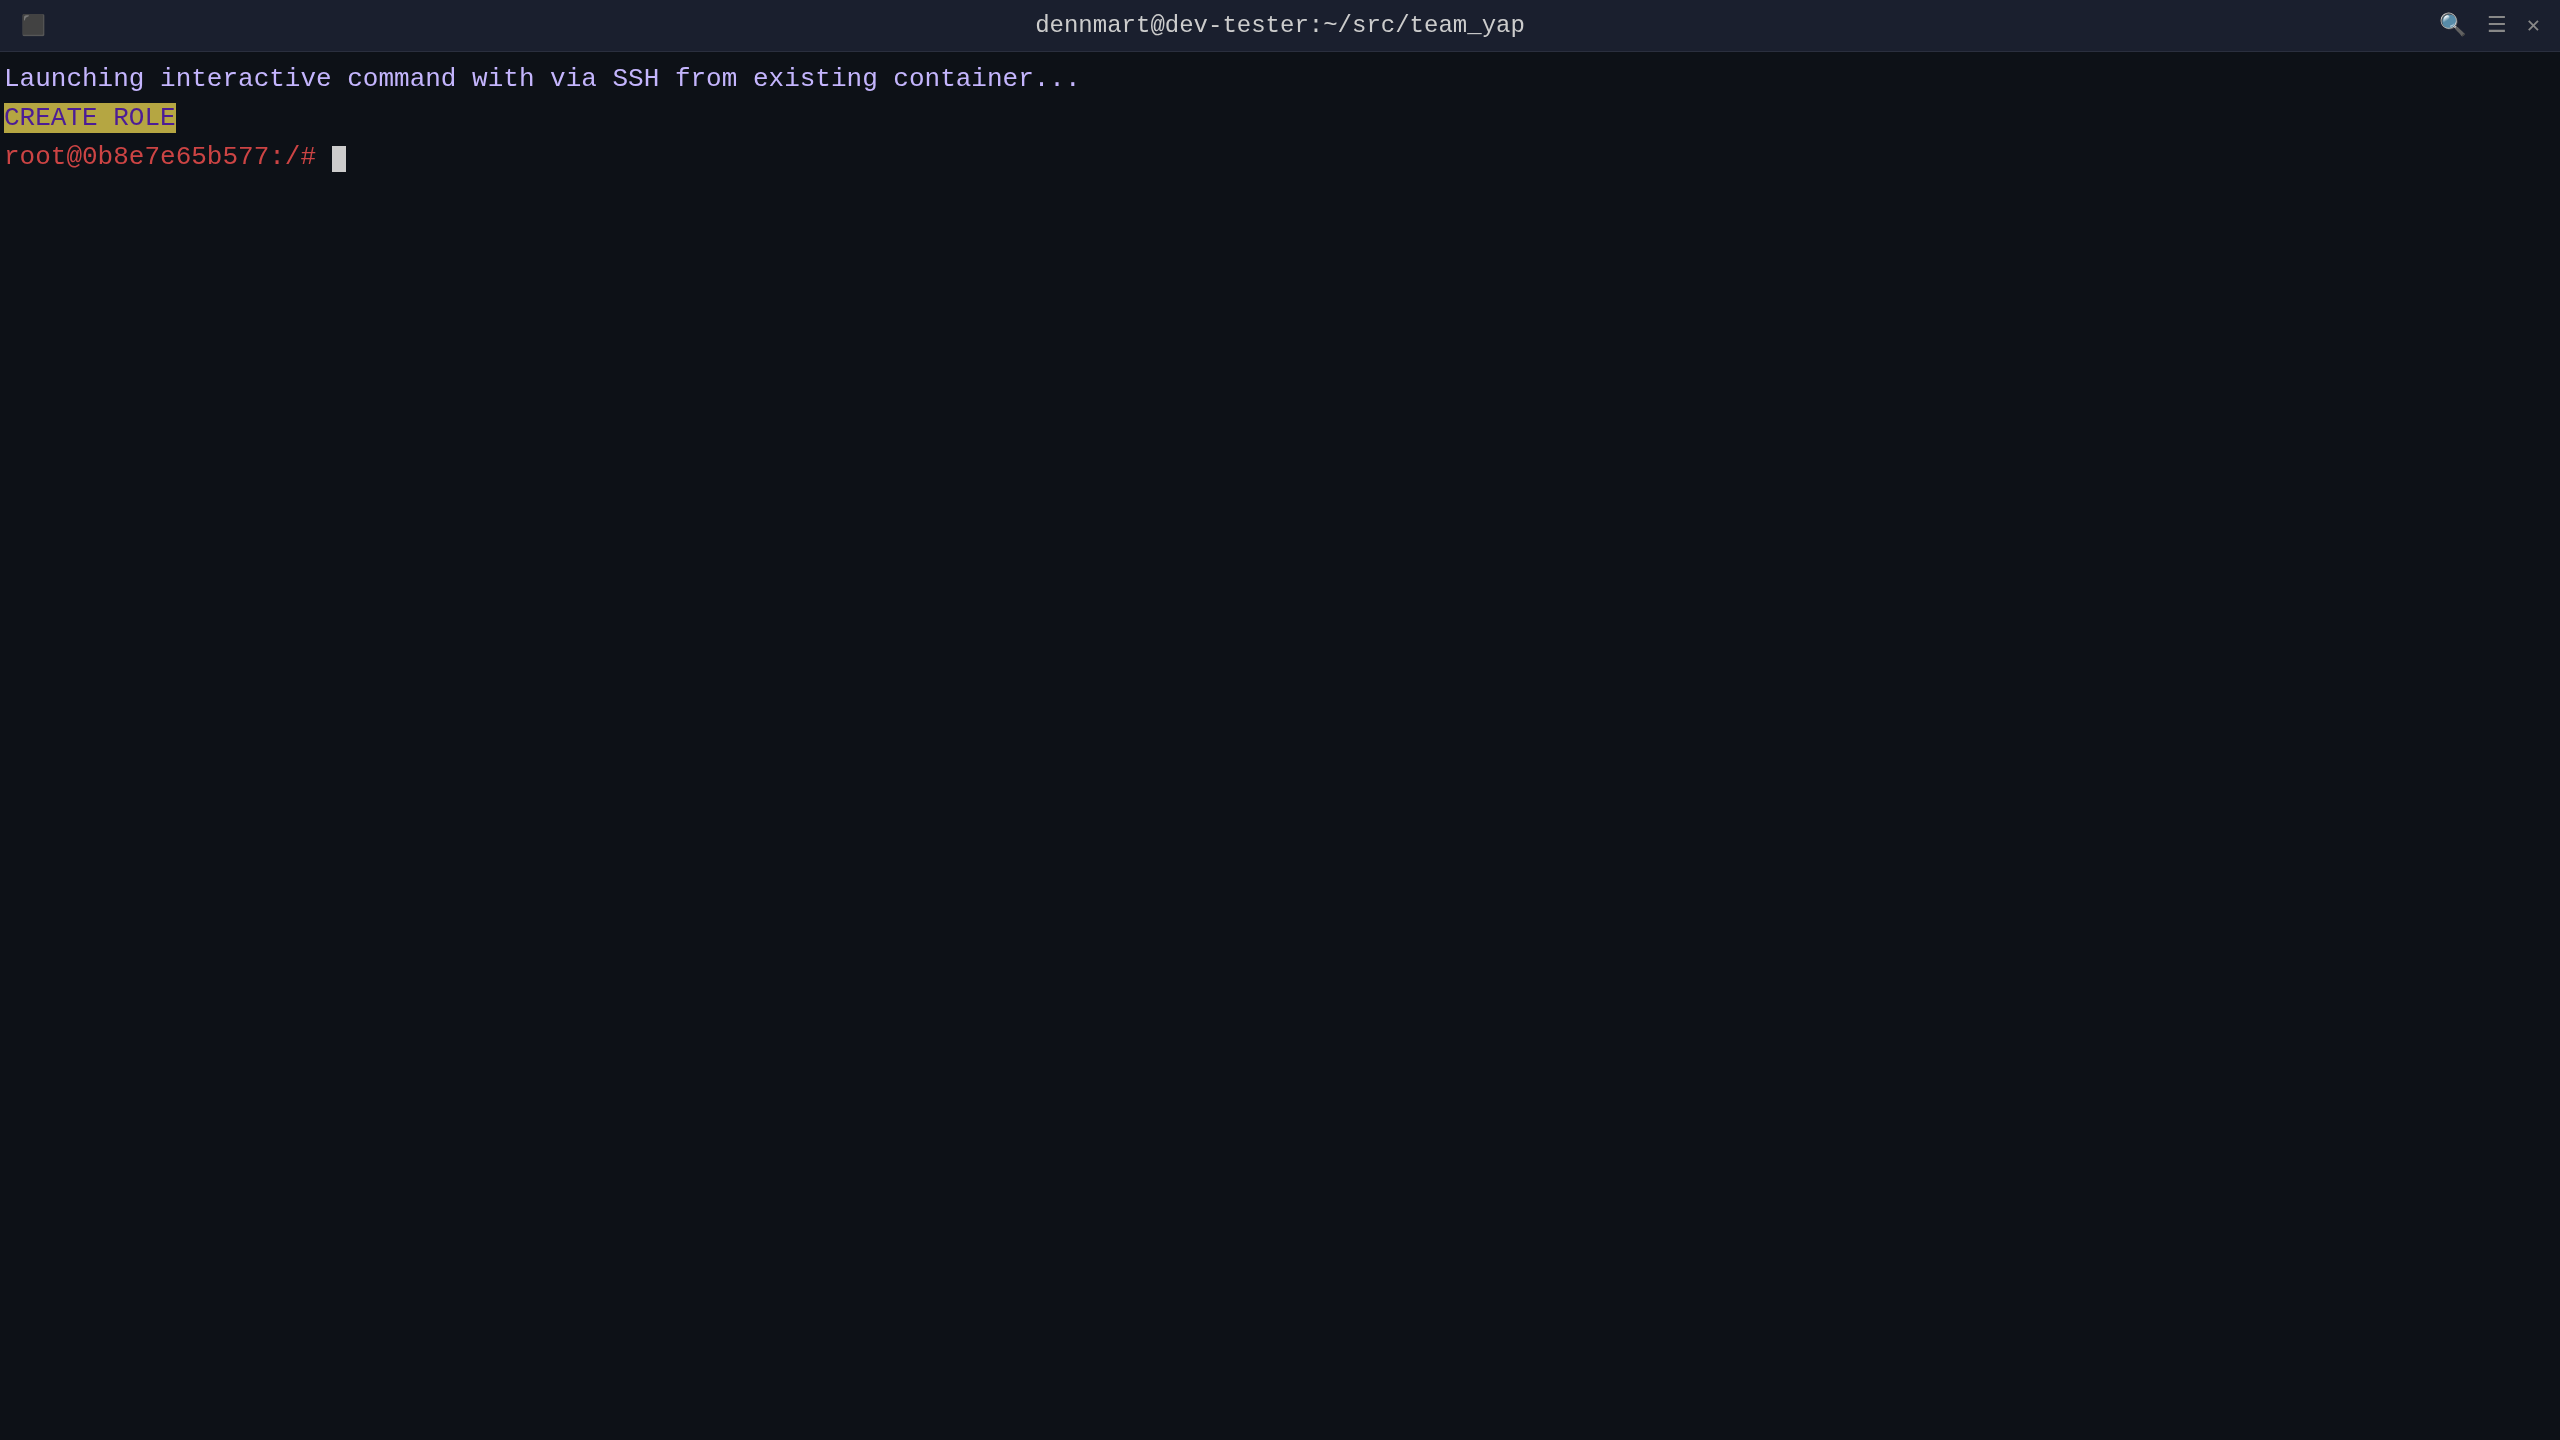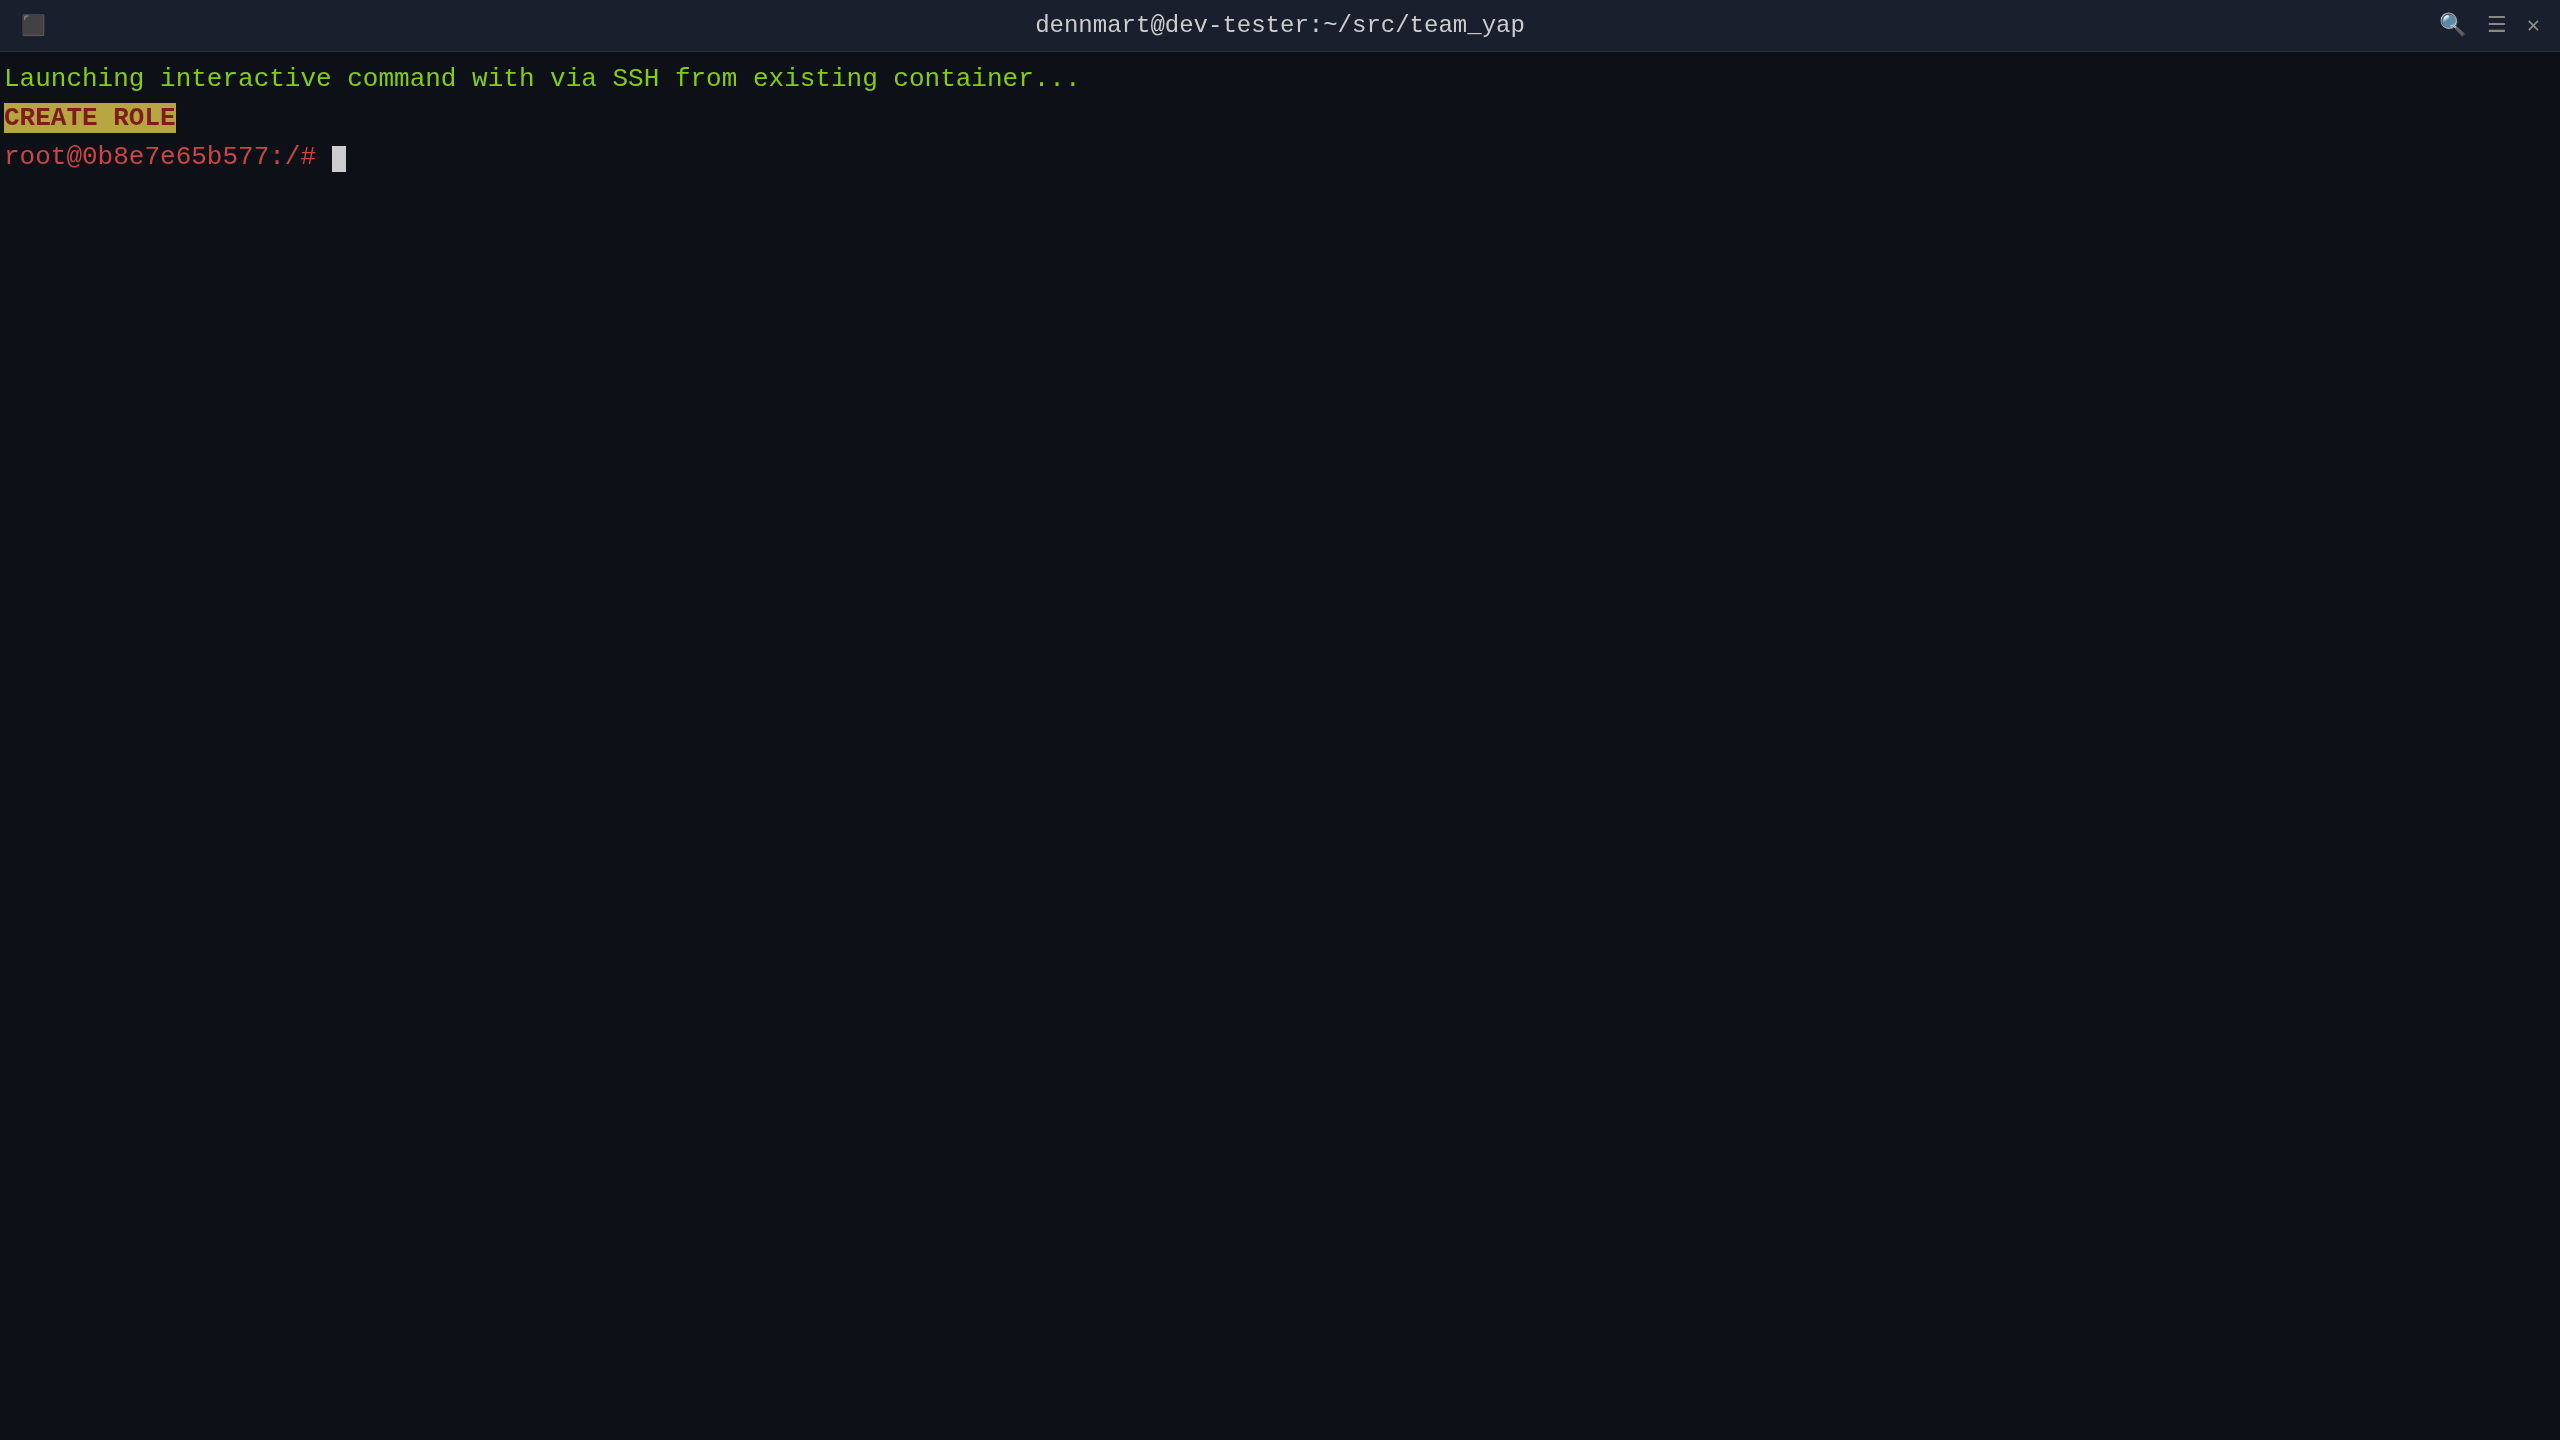--- a/index.html
+++ b/index.html
@@ -88,35 +88,35 @@
 
     .prompt-dollar {
       color: #cccccc;
     }
 
     .cmd-text {
       color: #cccccc;
     }
 
     .info-text {
-      color: #84cc16;
+      color: #c4b5fd;
     }
 
     .root-user {
       color: #cc4444;
     }
 
     .psql-cmd {
       color: #cccccc;
     }
 
     .create-role-highlight {
       background-color: #b5a642;
-      color: #7f1d1d;
-      font-weight: bold;
+      color: #4c1d95;
+      font-weight: normal;
     }
 
     .cursor {
       display: inline-block;
       width: 14px;
       height: 26px;
       background-color: #cccccc;
       vertical-align: text-bottom;
       animation: blink 1s step-end infinite;
     }

